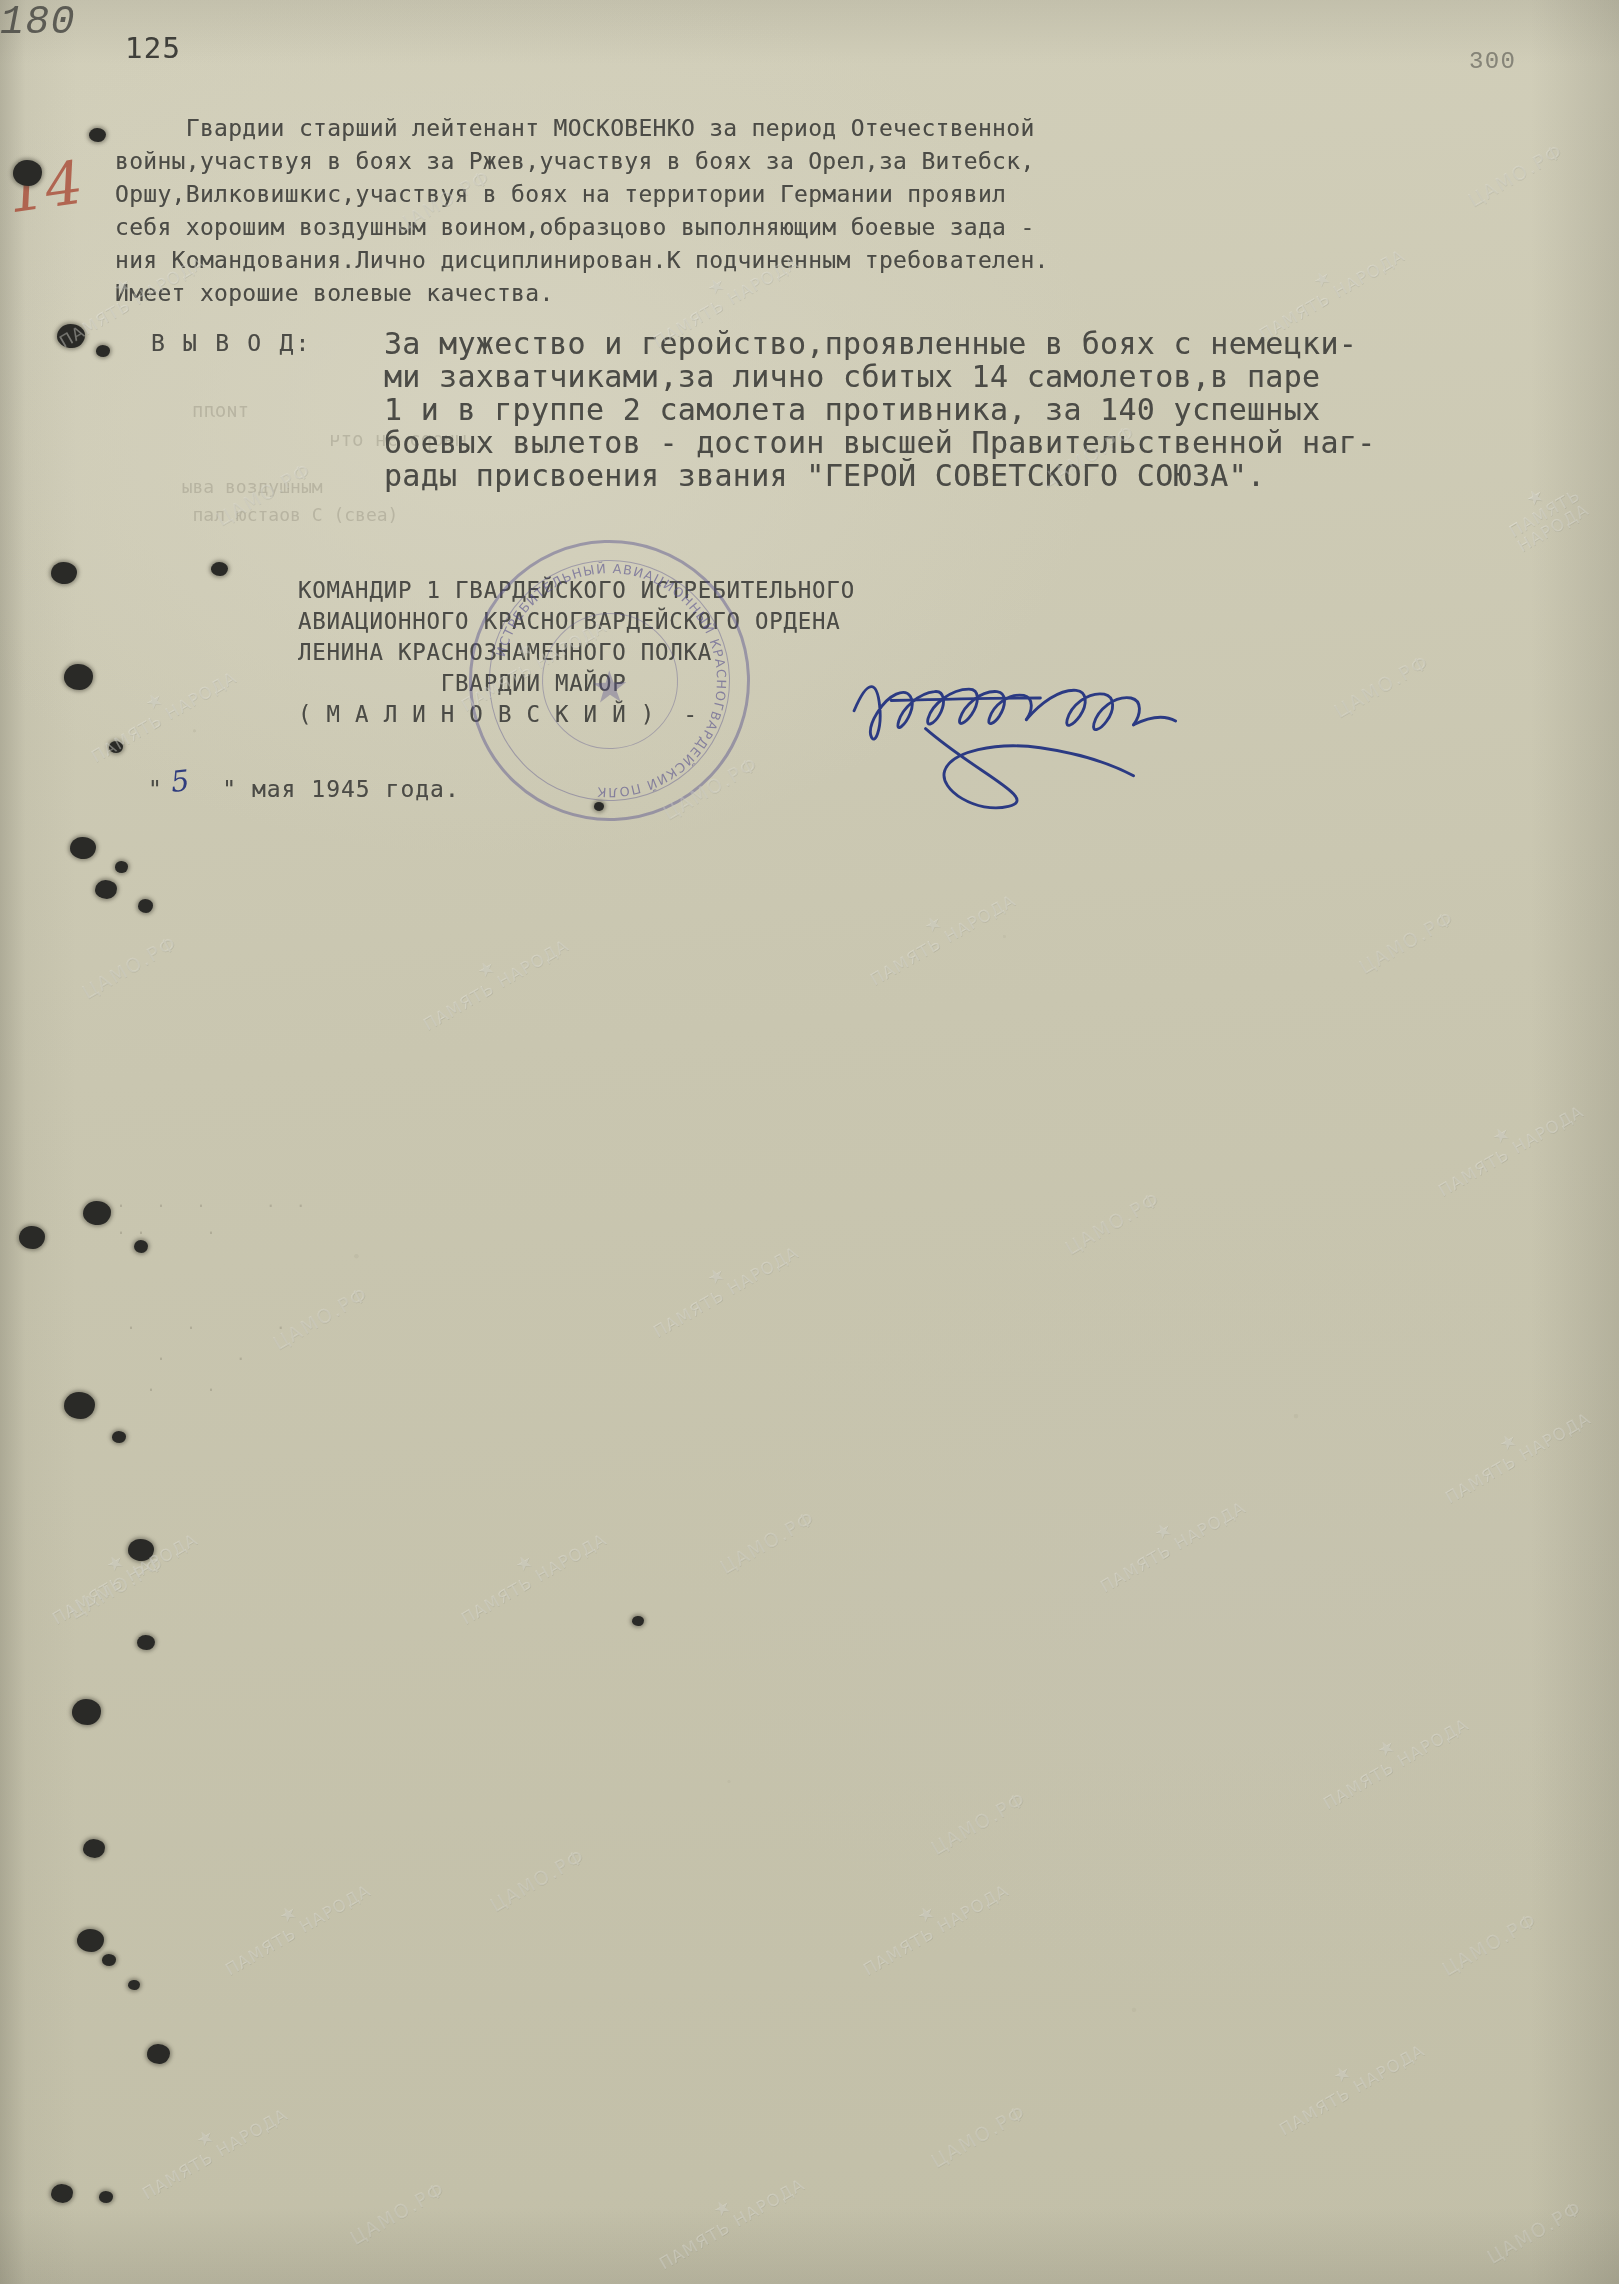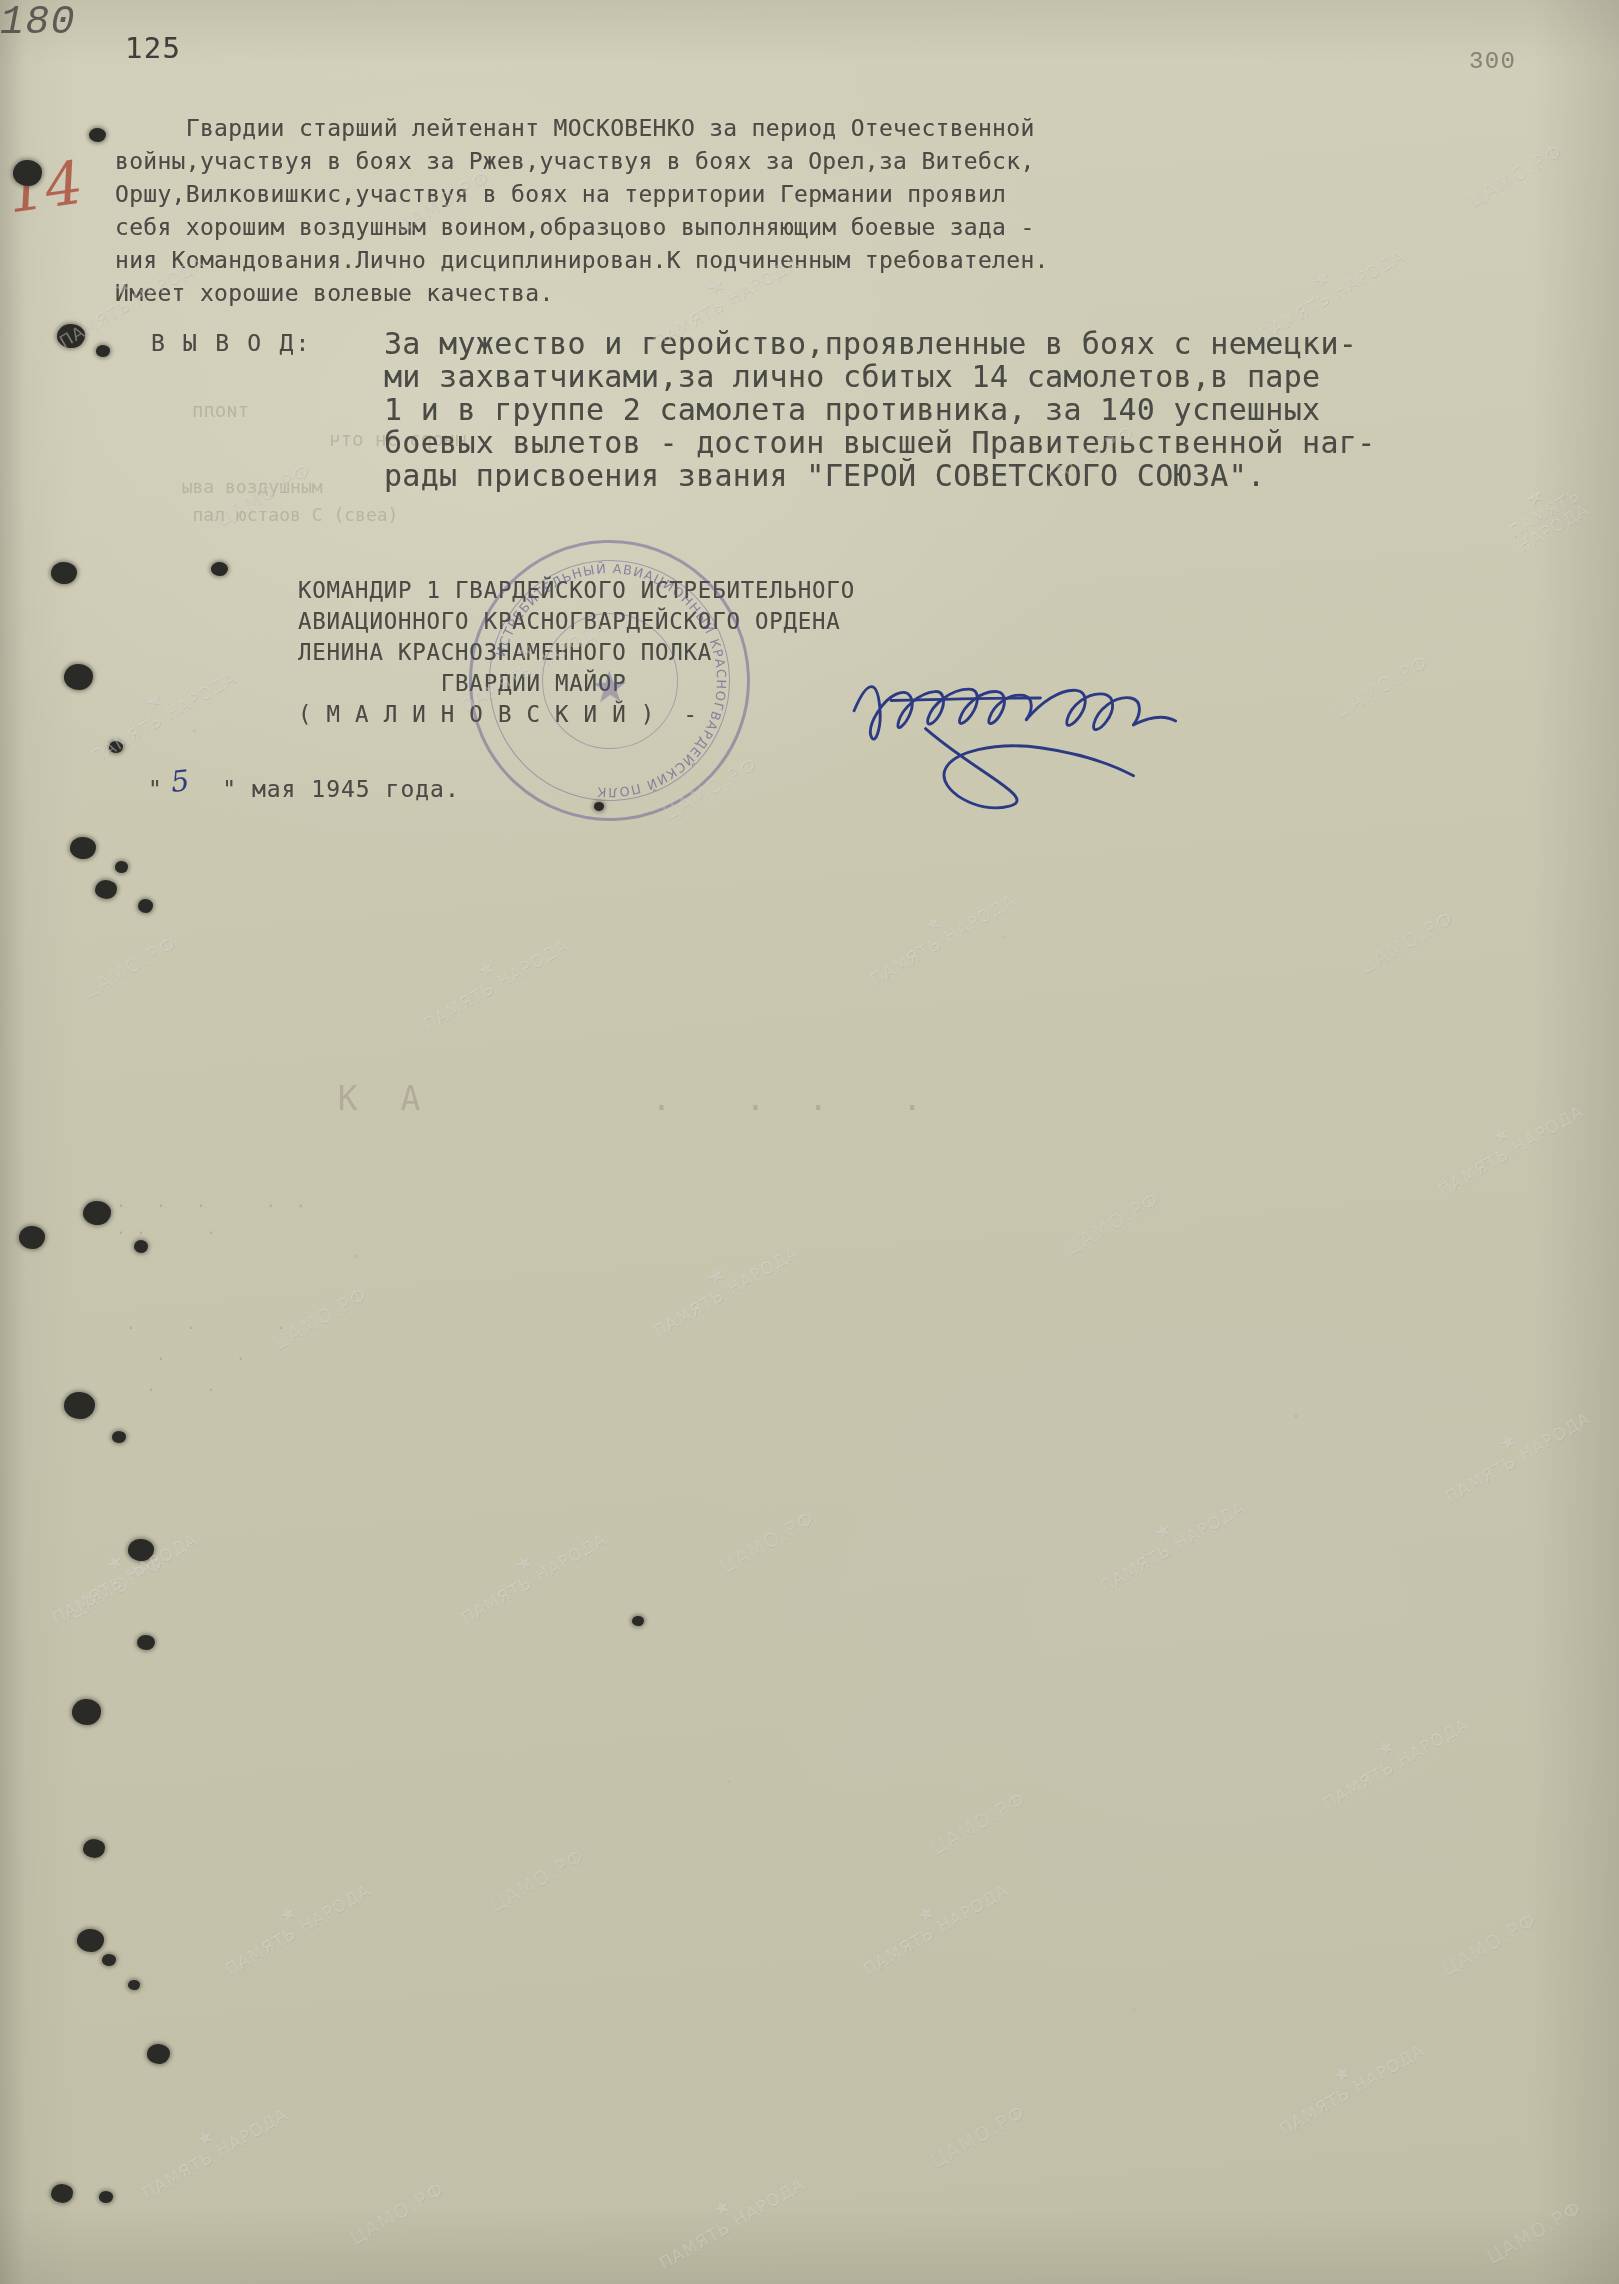--- a/index.html
+++ b/index.html
@@ -242,21 +242,20 @@
 
 <div id="sheet">
 
   <div id="grain"></div>
   <div id="mottle"></div>
 
   <div class="ghost" style="left:192px; top:396px; font-size:19px; line-height:29px; transform: scaleX(-1);">                     тиолп
   ынорэ эн отч</div>
   <div class="ghost" style="left:160px; top:473px; font-size:18px; line-height:28px;">  ыва воздушным
    пал юстаов С (свеа)</div>
-  <div class="ghost" style="left:275px; top:1079px; font-size:33px; letter-spacing:11.5px;">  К А       .  . .  .</div>
   <div class="ghost" style="left:96px; top:1188px; font-size:16.6px; line-height:27px;">  .   .   .      .  .
   . .      .</div>
   <div class="ghost" style="left:96px; top:1277px; font-size:16.6px; line-height:31px;">
    .     .        .
       .       .
      .     .</div>
 
   <div id="folio" class="typed">125</div>
   <div id="folio-right" class="typed">300</div>
   <div id="hand-number">180</div>

